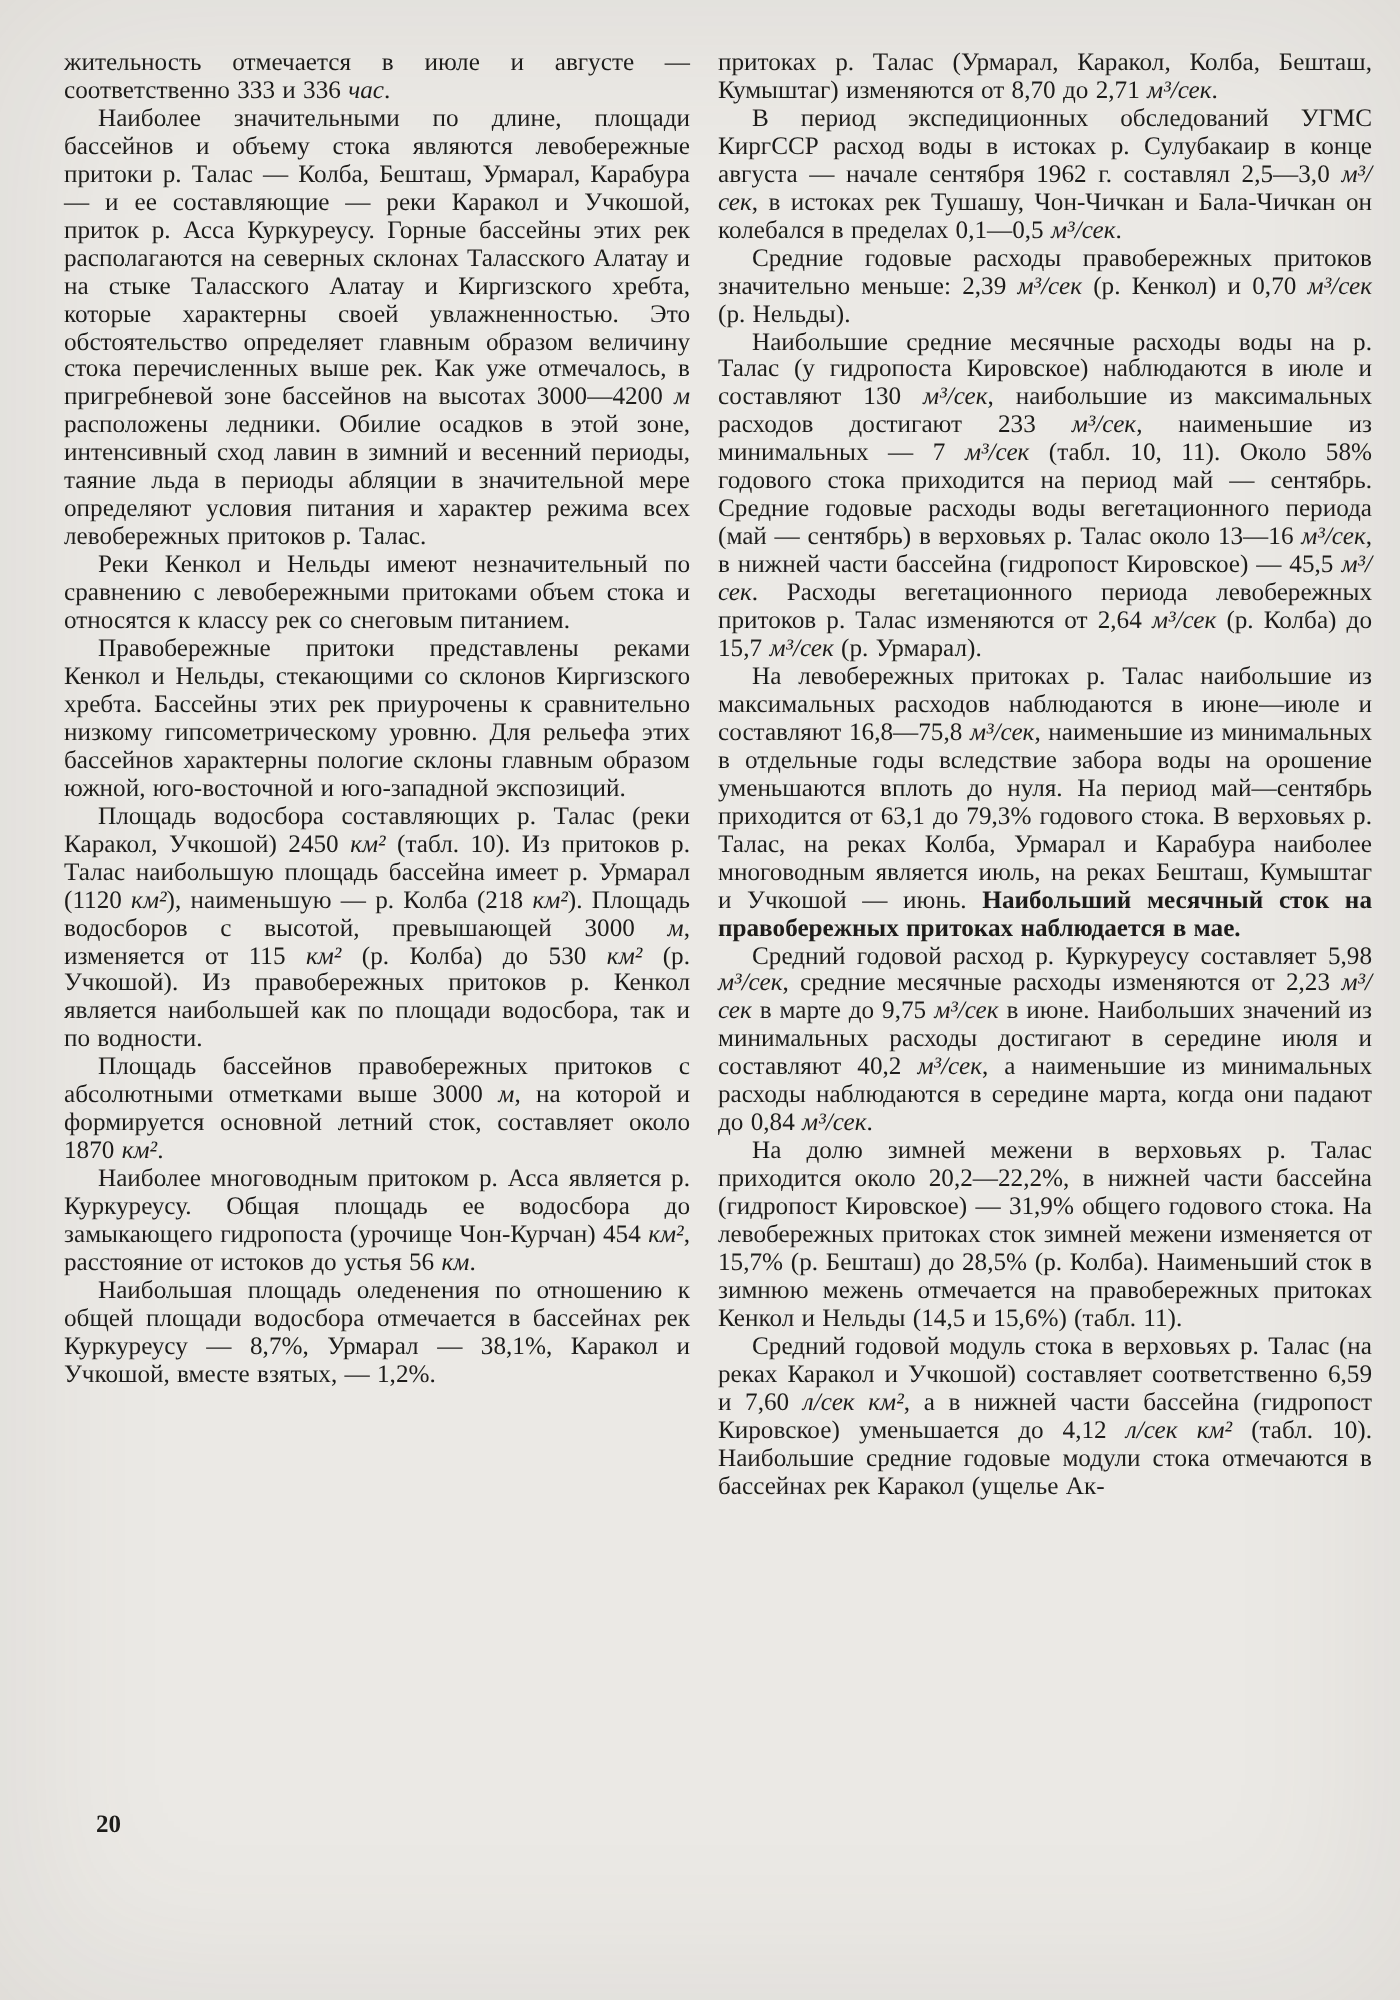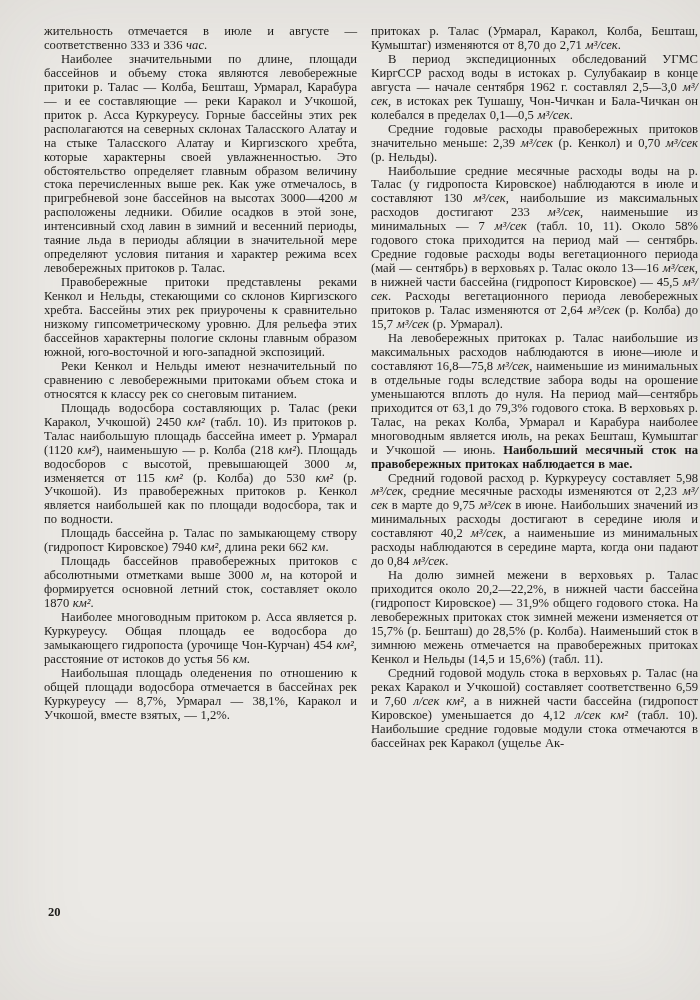--- a/index.html
+++ b/index.html
@@ -27,21 +27,21 @@
     left: 32px;
     display: flex;
     gap: 14px;
   }
   .col {
     text-align: justify;
     font-size: 12.6px;
     line-height: 13.95px;
     word-spacing: 0.5px;
   }
-  .col-left  { width: 313px; margin-left: 12px; }
+  .col-left  { width: 313px; }
   .col-right { width: 327px; }
   p.para {
     margin: 0;
     padding: 0;
   }
   p.para.indent { text-indent: 17px; }
   p.para b { font-weight: bold; }
   p.para i { font-style: italic; }
   .page-number {
     position: absolute;
@@ -53,24 +53,23 @@
   }
 </style>
 </head>
 <body>
 
 <div class="page">
   <div class="textblock">
     <div class="col col-left">
         <p class="para">жительность отмечается в июле и августе — соответственно 333 и 336 <i>час</i>.</p>
         <p class="para indent">Наиболее значительными по длине, площади бассейнов и объему стока являются левобережные притоки р. Талас — Колба, Бешташ, Урмарал, Карабура — и ее составляющие — реки Каракол и Учкошой, приток р. Асса Куркуреусу. Горные бассейны этих рек располагаются на северных склонах Таласского Алатау и на стыке Таласского Алатау и Киргизского хребта, которые характерны своей увлажненностью. Это обстоятельство определяет главным образом величину стока перечисленных выше рек. Как уже отмечалось, в пригребневой зоне бассейнов на высотах 3000—4200 <i>м</i> расположены ледники. Обилие осадков в этой зоне, интенсивный сход лавин в зимний и весенний периоды, таяние льда в периоды абляции в значительной мере определяют условия питания и характер режима всех левобережных притоков р. Талас.</p>
+        <p class="para indent">Реки Кенкол и Нельды имеют незначительный по сравнению с левобережными притоками объем стока и относятся к классу рек со снеговым питанием.</p>
         <p class="para indent">Правобережные притоки представлены реками Кенкол и Нельды, стекающими со склонов Киргизского хребта. Бассейны этих рек приурочены к сравнительно низкому гипсометрическому уровню. Для рельефа этих бассейнов характерны пологие склоны главным образом южной, юго-восточной и юго-западной экспозиций.</p>
-        <p class="para indent">Реки Кенкол и Нельды имеют незначительный по сравнению с левобережными притоками объем стока и относятся к классу рек со снеговым питанием.</p>
         <p class="para indent">Площадь водосбора составляющих р. Талас (реки Каракол, Учкошой) 2450 <i>км²</i> (табл. 10). Из притоков р. Талас наибольшую площадь бассейна имеет р. Урмарал (1120 <i>км²</i>), наименьшую — р. Колба (218 <i>км²</i>). Площадь водосборов с высотой, превышающей 3000 <i>м</i>, изменяется от 115 <i>км²</i> (р. Колба) до 530 <i>км²</i> (р. Учкошой). Из правобережных притоков р. Кенкол является наибольшей как по площади водосбора, так и по водности.</p>
-        <p class="para indent">Площадь бассейна р. Талас по замыкающему створу (гидропост Кировское) 7940 <i>км²</i>, длина реки 662 <i>км</i>.</p>
         <p class="para indent">Площадь бассейнов правобережных притоков с абсолютными отметками выше 3000 <i>м</i>, на которой и формируется основной летний сток, составляет около 1870 <i>км²</i>.</p>
         <p class="para indent">Наиболее многоводным притоком р. Асса является р. Куркуреусу. Общая площадь ее водосбора до замыкающего гидропоста (урочище Чон-Курчан) 454 <i>км²</i>, расстояние от истоков до устья 56 <i>км</i>.</p>
         <p class="para indent">Наибольшая площадь оледенения по отношению к общей площади водосбора отмечается в бассейнах рек Куркуреусу — 8,7%, Урмарал — 38,1%, Каракол и Учкошой, вместе взятых, — 1,2%.</p>
       </div>
     <div class="col col-right">
         <p class="para">притоках р. Талас (Урмарал, Каракол, Колба, Бешташ, Кумыштаг) изменяются от 8,70 до 2,71 <i>м³/сек</i>.</p>
         <p class="para indent">В период экспедиционных обследований УГМС КиргССР расход воды в истоках р. Сулубакаир в конце августа — начале сентября 1962 г. составлял 2,5—3,0 <i>м³/сек</i>, в истоках рек Тушашу, Чон-Чичкан и Бала-Чичкан он колебался в пределах 0,1—0,5 <i>м³/сек</i>.</p>
         <p class="para indent">Средние годовые расходы правобережных притоков значительно меньше: 2,39 <i>м³/сек</i> (р. Кенкол) и 0,70 <i>м³/сек</i> (р. Нельды).</p>
         <p class="para indent">Наибольшие средние месячные расходы воды на р. Талас (у гидропоста Кировское) наблюдаются в июле и составляют 130 <i>м³/сек</i>, наибольшие из максимальных расходов достигают 233 <i>м³/сек</i>, наименьшие из минимальных — 7 <i>м³/сек</i> (табл. 10, 11). Около 58% годового стока приходится на период май — сентябрь. Средние годовые расходы воды вегетационного периода (май — сентябрь) в верховьях р. Талас около 13—16 <i>м³/сек</i>, в нижней части бассейна (гидропост Кировское) — 45,5 <i>м³/сек</i>. Расходы вегетационного периода левобережных притоков р. Талас изменяются от 2,64 <i>м³/сек</i> (р. Колба) до 15,7 <i>м³/сек</i> (р. Урмарал).</p>
         <p class="para indent">На левобережных притоках р. Талас наибольшие из максимальных расходов наблюдаются в июне—июле и составляют 16,8—75,8 <i>м³/сек</i>, наименьшие из минимальных в отдельные годы вследствие забора воды на орошение уменьшаются вплоть до нуля. На период май—сентябрь приходится от 63,1 до 79,3% годового стока. В верховьях р. Талас, на реках Колба, Урмарал и Карабура наиболее многоводным является июль, на реках Бешташ, Кумыштаг и Учкошой — июнь. <b>Наибольший месячный сток на правобережных притоках наблюдается в мае.</b></p>

